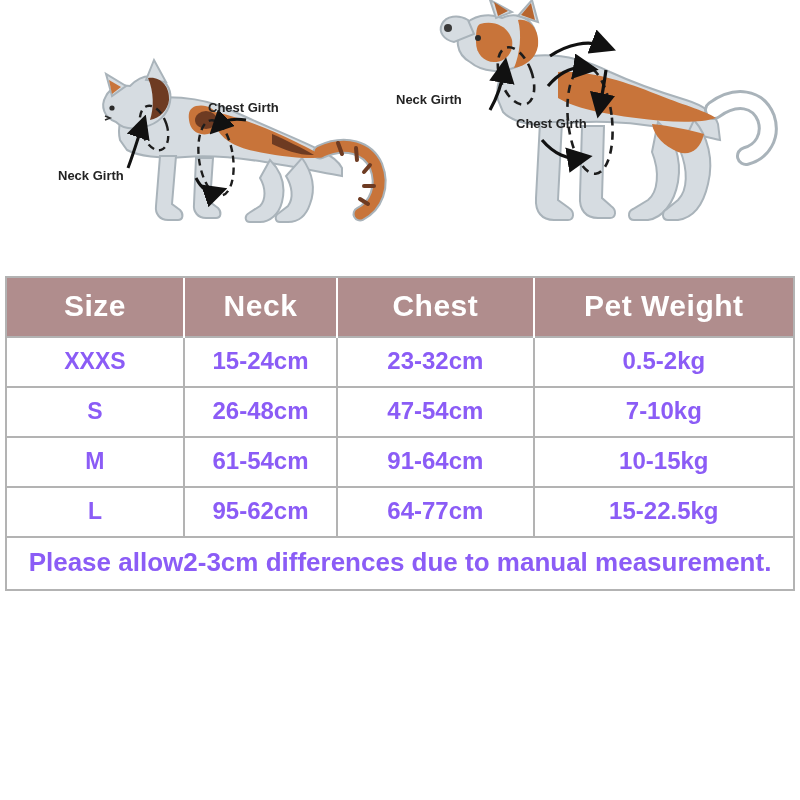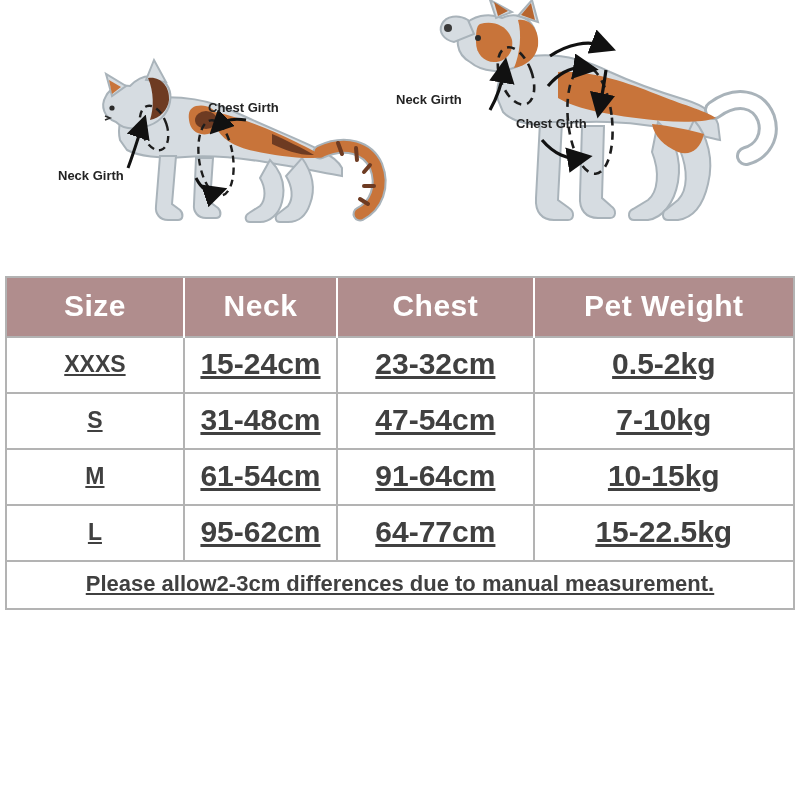--- a/index.html
+++ b/index.html
@@ -67,34 +67,33 @@
     border-right: 2px solid #ffffff;
     text-align: center;
   }
   table.size-table thead th:last-child { border-right: none; }
 
   table.size-table tbody td {
     border-top: 2px solid #b3b3b3;
     border-right: 2px solid #b3b3b3;
     text-align: center;
     font-family: "Liberation Sans", sans-serif;
-    color: #404040;
+    color: #8b5cf6;
     font-weight: 700;
     padding: 9px 0 11px 0;
-    text-decoration: underline;
   }
   table.size-table tbody td:last-child { border-right: none; }
   td.size-cell { font-size: 23px; }
-  td.val-cell { font-size: 30px; }
+  td.val-cell { font-size: 24px; }
 
   .note-row td {
     border-top: 2px solid #b3b3b3;
     border-right: none !important;
     text-align: center;
-    font-size: 22px;
+    font-size: 26px;
     font-weight: 700;
     color: #1a1a1a;
     padding: 14px 0 16px 0;
     font-family: "Liberation Sans", sans-serif;
   }
 </style>
 </head>
 <body>
 
 <div class="page">
@@ -265,21 +264,21 @@
       </thead>
       <tbody>
         <tr>
           <td class="size-cell">XXXS</td>
           <td class="val-cell">15-24cm</td>
           <td class="val-cell">23-32cm</td>
           <td class="val-cell">0.5-2kg</td>
         </tr>
         <tr>
           <td class="size-cell">S</td>
-          <td class="val-cell">31-48cm</td>
+          <td class="val-cell">26-48cm</td>
           <td class="val-cell">47-54cm</td>
           <td class="val-cell">7-10kg</td>
         </tr>
         <tr>
           <td class="size-cell">M</td>
           <td class="val-cell">61-54cm</td>
           <td class="val-cell">91-64cm</td>
           <td class="val-cell">10-15kg</td>
         </tr>
         <tr>

